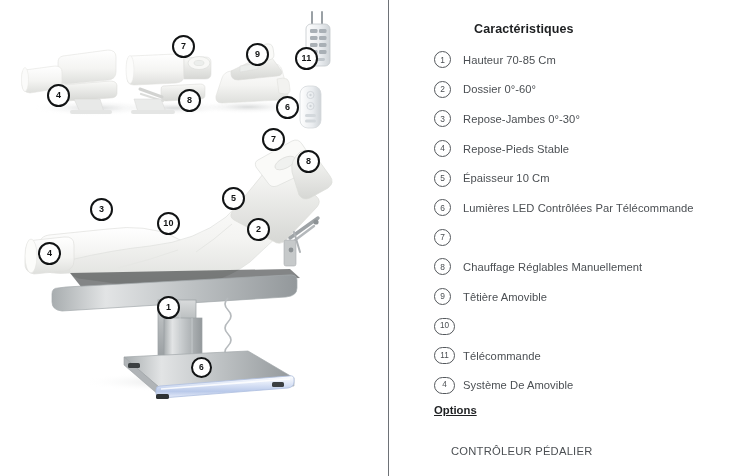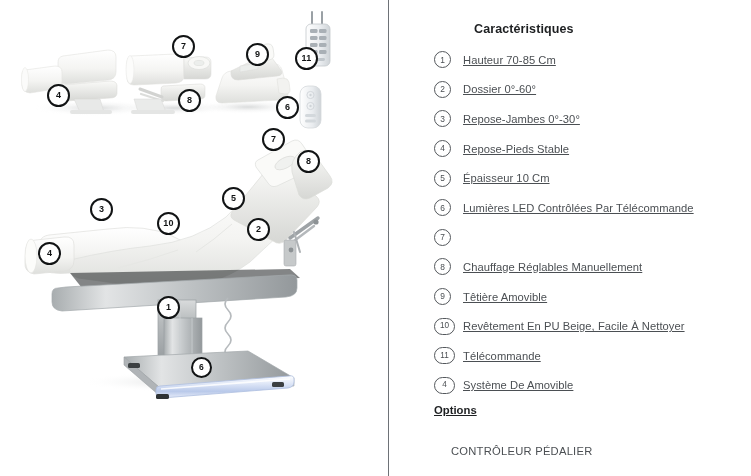--- a/index.html
+++ b/index.html
@@ -112,21 +112,20 @@
   .num-badge.wide {
     width: 21px;
     margin-right: 8px;
     font-size: 8.2px;
   }
   .feat-text {
     font-size: 11.2px;
     color: #4b4f53;
     letter-spacing: 0.05px;
     white-space: nowrap;
-    text-decoration: underline;
   }
 
   #options-title {
     position: absolute;
     left: 45px;
     top: 404px;
     font-size: 11.3px;
     font-weight: 700;
     color: #1d1f21;
     text-decoration: underline;
@@ -438,21 +437,20 @@
       <li>
         <span class="num-badge">8</span>
         <span class="feat-text">Chauffage Réglables Manuellement</span>
       </li>
       <li>
         <span class="num-badge">9</span>
         <span class="feat-text">Têtière Amovible</span>
       </li>
       <li>
         <span class="num-badge wide">10</span>
-        <span class="feat-text">Revêtement En PU Beige, Facile À Nettoyer</span>
       </li>
       <li>
         <span class="num-badge wide">11</span>
         <span class="feat-text">Télécommande</span>
       </li>
       <li>
         <span class="num-badge wide">4</span>
         <span class="feat-text">Système De Amovible</span>
       </li>
     </ul>

